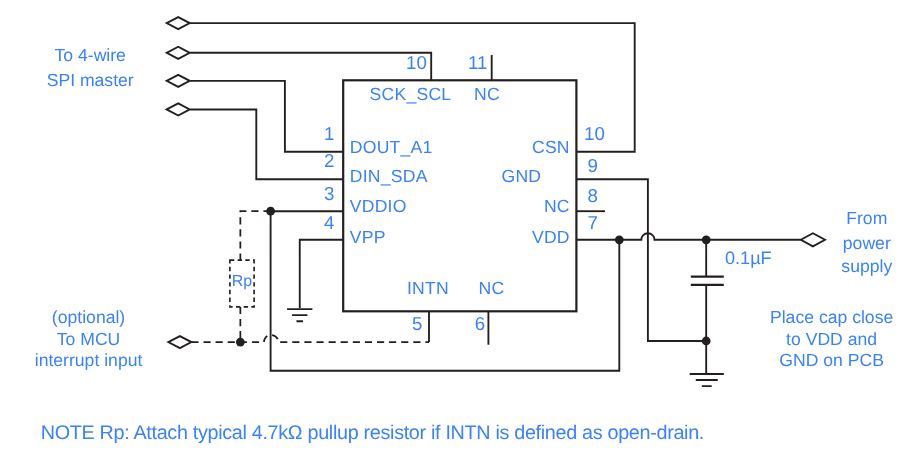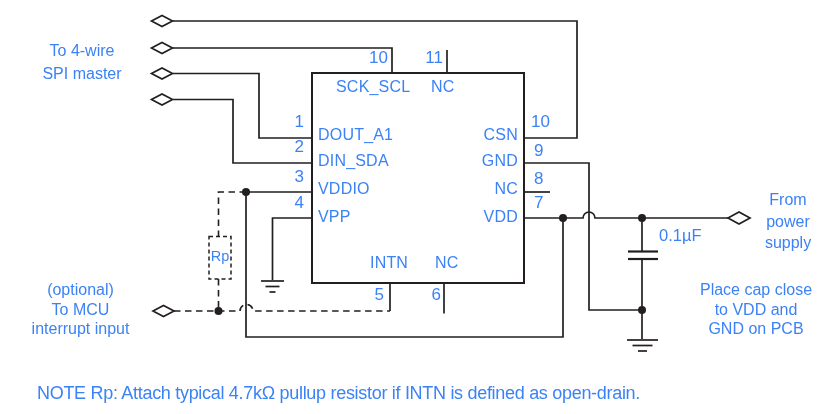--- a/index.html
+++ b/index.html
@@ -136,19 +136,19 @@
   <div class="txt pnum r" style="left:417px; top:50px;">11</div>
   <div class="txt pnum r" style="left:362px; top:50px;">10</div>
 
   <div class="txt plbl" style="left:336px; top:79px;">SCK_SCL</div>
   <div class="txt plbl" style="left:431px; top:79px;">NC</div>
   <div class="txt plbl" style="left:318px; top:127px;">DOUT_A1</div>
   <div class="txt plbl" style="left:318px; top:153px;">DIN_SDA</div>
   <div class="txt plbl" style="left:318px; top:181px;">VDDIO</div>
   <div class="txt plbl" style="left:318px; top:209px;">VPP</div>
   <div class="txt plbl right" style="left:430px; top:127px;">CSN</div>
-  <div class="txt plbl right" style="left:430px; top:153px;">GND</div>
+  <div class="txt plbl right" style="left:430px; top:153px;text-align:center;">GND</div>
   <div class="txt plbl right" style="left:430px; top:181px;">NC</div>
   <div class="txt plbl right" style="left:430px; top:209px;">VDD</div>
   <div class="txt plbl" style="left:370px; top:255px;">INTN</div>
   <div class="txt plbl" style="left:435px; top:255px;">NC</div>
 
 </div>
 
 </body></html>

